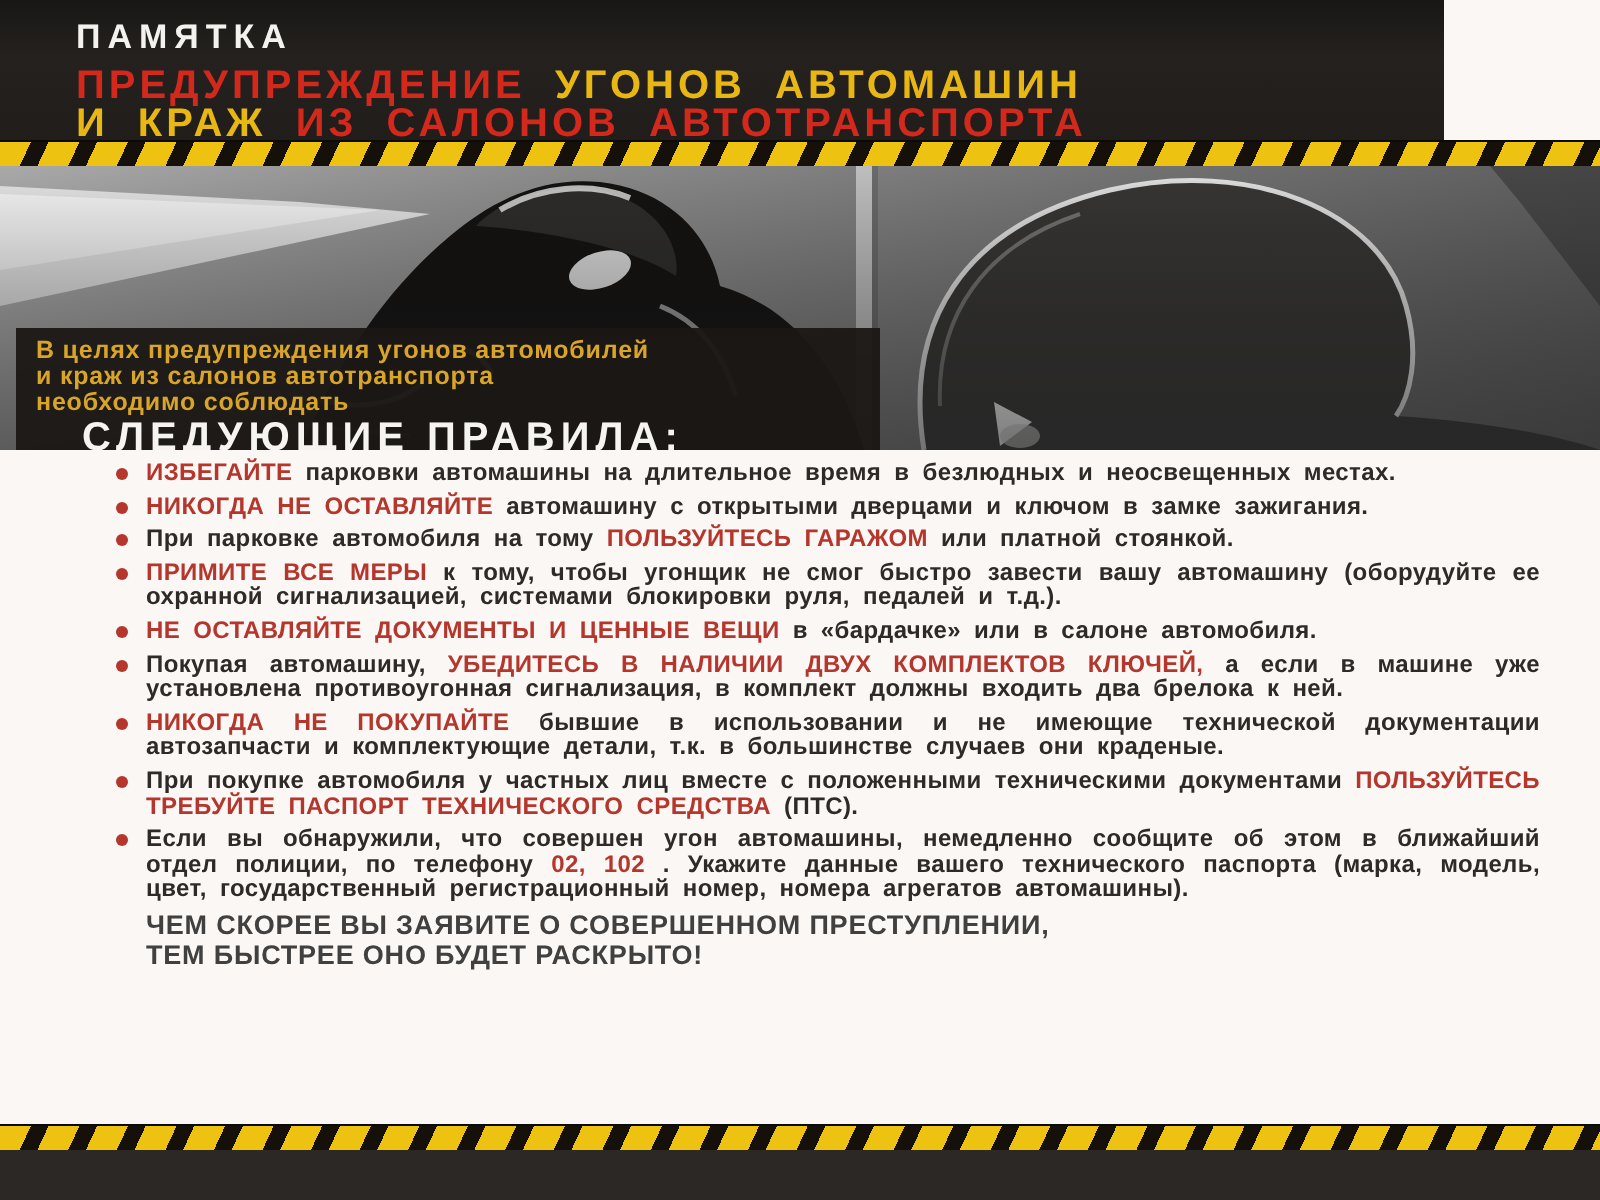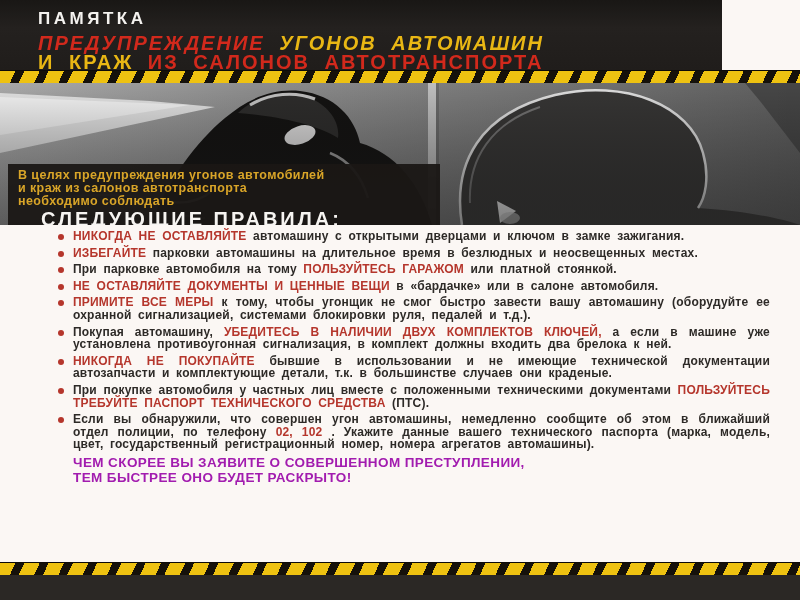--- a/index.html
+++ b/index.html
@@ -12,21 +12,21 @@
   .hdr{
     position:absolute;top:0;left:0;width:722px;height:70px;
     background:linear-gradient(180deg,#191715,#24211f 40%,#201d1b);
     padding:0;box-sizing:border-box;
   }
   .kicker{
     position:absolute;top:9px;left:38px;
     color:#f4f2ef;font-size:17px;font-weight:bold;letter-spacing:3.5px;
   }
   .titleline{position:absolute;left:38px;white-space:nowrap;font-weight:bold;font-size:20px;letter-spacing:2px;word-spacing:7px;}
-  .t1{top:32px;font-style:italic;}
+  .t1{top:32px;}
   .t2{top:51px;}
   .red-t{color:#d2291c;}
   .yel-t{color:#e9b714;}
   
   .stripe{
     position:absolute;left:0;width:800px;height:12px;
     background:repeating-linear-gradient(115deg,#eec211 0 14px,#15110a 14px 22px);
     border-top:1px solid #0c0a08;border-bottom:1px solid #0c0a08;
   }
   .stripe-top{top:70px;}
@@ -48,21 +48,21 @@
     padding:5px 30px 0 58px;overflow:hidden;
   }
   .rule{display:flex;gap:9px;margin-bottom:4px;}
   .dot{flex:0 0 6px;width:6px;height:6px;border-radius:50%;background:#b5362c;margin-top:4px;}
   .rule-text{
     flex:1;color:#2d2a27;font-size:12px;font-weight:bold;
     line-height:12.6px;letter-spacing:.2px;word-spacing:3px;
     text-align:justify;
   }
   .rule-text .em{color:#b5362c;}
-  .warning{margin:4px 0 0 15px;color:#a21caf;font-weight:bold;font-size:13.5px;line-height:15px;letter-spacing:.4px;}
+  .warning{margin:4px 0 0 15px;color:#404040;font-weight:bold;font-size:13.5px;line-height:15px;letter-spacing:.4px;}
   
   .bottom-bar{position:absolute;top:575px;left:0;width:800px;height:25px;background:#2b2825;}
 </style>
 </head>
 <body>
 
 <div class="poster">
 
   <div class="hdr">
     <div class="kicker">ПАМЯТКА</div>
@@ -121,37 +121,37 @@
       <div class="cap">и краж из салонов автотранспорта</div>
       <div class="cap">необходимо соблюдать</div>
       <div class="bigrule">СЛЕДУЮЩИЕ ПРАВИЛА:</div>
     </div>
   </div>
 
   <div class="body">
     <div>
         <div class="rule">
           <span class="dot"></span>
-          <span class="rule-text"><span class="em">НИКОГДА НЕ ОСТАВЛЯЙТЕ </span><span>автомашину с открытыми дверцами и ключом в замке зажигания.</span></span>
+          <span class="rule-text"><span class="em">ИЗБЕГАЙТЕ </span><span>парковки автомашины на длительное время в безлюдных и неосвещенных местах.</span></span>
         </div>
         <div class="rule">
           <span class="dot"></span>
-          <span class="rule-text"><span class="em">ИЗБЕГАЙТЕ </span><span>парковки автомашины на длительное время в безлюдных и неосвещенных местах.</span></span>
+          <span class="rule-text"><span class="em">НИКОГДА НЕ ОСТАВЛЯЙТЕ </span><span>автомашину с открытыми дверцами и ключом в замке зажигания.</span></span>
         </div>
         <div class="rule">
           <span class="dot"></span>
           <span class="rule-text"><span>При парковке автомобиля на тому </span><span class="em">ПОЛЬЗУЙТЕСЬ ГАРАЖОМ </span><span>или платной стоянкой.</span></span>
         </div>
         <div class="rule">
           <span class="dot"></span>
-          <span class="rule-text"><span class="em">НЕ ОСТАВЛЯЙТЕ ДОКУМЕНТЫ И ЦЕННЫЕ ВЕЩИ </span><span>в «бардачке» или в салоне автомобиля.</span></span>
+          <span class="rule-text"><span class="em">ПРИМИТЕ ВСЕ МЕРЫ </span><span>к тому, чтобы угонщик не смог быстро завести вашу автомашину (оборудуйте ее охранной сигнализацией, системами блокировки руля, педалей и т.д.).</span></span>
         </div>
         <div class="rule">
           <span class="dot"></span>
-          <span class="rule-text"><span class="em">ПРИМИТЕ ВСЕ МЕРЫ </span><span>к тому, чтобы угонщик не смог быстро завести вашу автомашину (оборудуйте ее охранной сигнализацией, системами блокировки руля, педалей и т.д.).</span></span>
+          <span class="rule-text"><span class="em">НЕ ОСТАВЛЯЙТЕ ДОКУМЕНТЫ И ЦЕННЫЕ ВЕЩИ </span><span>в «бардачке» или в салоне автомобиля.</span></span>
         </div>
         <div class="rule">
           <span class="dot"></span>
           <span class="rule-text"><span>Покупая автомашину, </span><span class="em">УБЕДИТЕСЬ В НАЛИЧИИ ДВУХ КОМПЛЕКТОВ КЛЮЧЕЙ, </span><span>а если в машине уже установлена противоугонная сигнализация, в комплект должны входить два брелока к ней.</span></span>
         </div>
         <div class="rule">
           <span class="dot"></span>
           <span class="rule-text"><span class="em">НИКОГДА НЕ ПОКУПАЙТЕ </span><span>бывшие в использовании и не имеющие технической документации автозапчасти и комплектующие детали, т.к. в большинстве случаев они краденые.</span></span>
         </div>
         <div class="rule">

